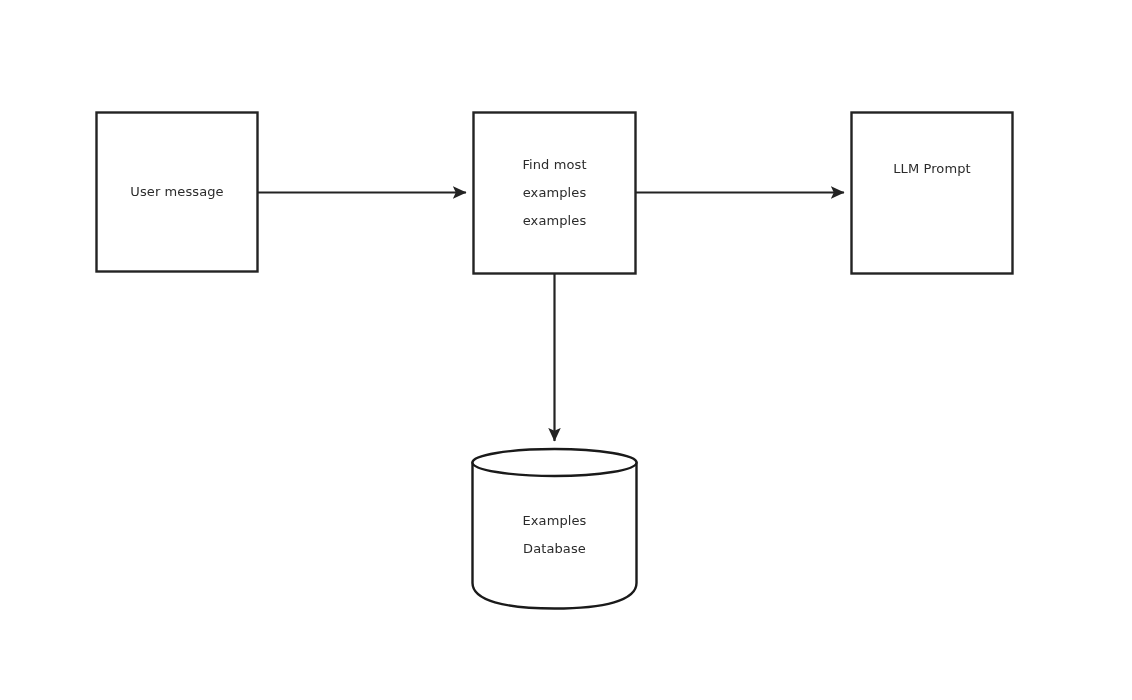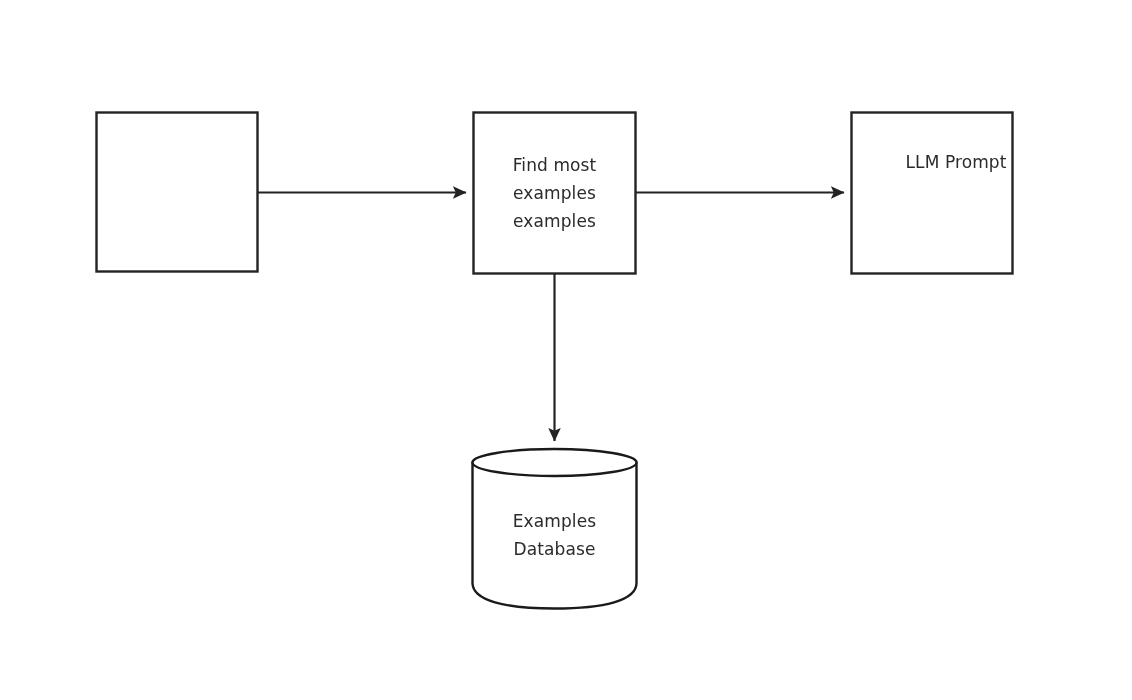--- a/index.html
+++ b/index.html
@@ -27,45 +27,44 @@
     height: 700px;
   }
   .node-label {
     position: absolute;
     display: flex;
     flex-direction: column;
     align-items: center;
     justify-content: center;
     text-align: center;
     color: #2b2b2b;
-    font-size: 17px;
+    font-size: 13px;
     line-height: 28px;
     font-family: "DejaVu Sans", "Liberation Sans", sans-serif;
     letter-spacing: 0.1px;
     white-space: pre;
     pointer-events: none;
   }
   .box-1-label {
     left: 96px;
     top: 112px;
     width: 162px;
     height: 160px;
   }
   .box-2-label {
     left: 473px;
     top: 112px;
     width: 163px;
     height: 162px;
   }
   .box-3-label {
     left: 851px;
-    top: 96px;
+    top: 103px;
     width: 162px;
     height: 132px;
-    padding-left: 24px;
   }
   .db-label {
     left: 472px;
     top: 462px;
     width: 165px;
     height: 146px;
   }
 </style>
 </head>
 <body>
@@ -98,20 +97,23 @@
       <ellipse cx="554.5" cy="462.5" rx="82" ry="13.5" fill="#ffffff" stroke="#1a1a1a" stroke-width="2.4"></ellipse>
     </g>
 
     <line x1="258" y1="192.5" x2="466" y2="192.5" stroke="#232323" stroke-width="2.2" marker-end="url(#arrow-right)"></line>
 
     <line x1="636" y1="192.5" x2="844" y2="192.5" stroke="#232323" stroke-width="2.2" marker-end="url(#arrow-right)"></line>
 
     <line x1="554.5" y1="274" x2="554.5" y2="441" stroke="#232323" stroke-width="2.2" marker-end="url(#arrow-down)"></line>
   </svg>
 
+  <div class="node-label box-1-label">
+    <span>User message</span>
+  </div>
 
   <div class="node-label box-2-label">
     <span>Find most</span>
     <span>examples</span>
     <span>examples</span>
   </div>
 
   <div class="node-label box-3-label">
     <span>LLM Prompt</span>
   </div>

